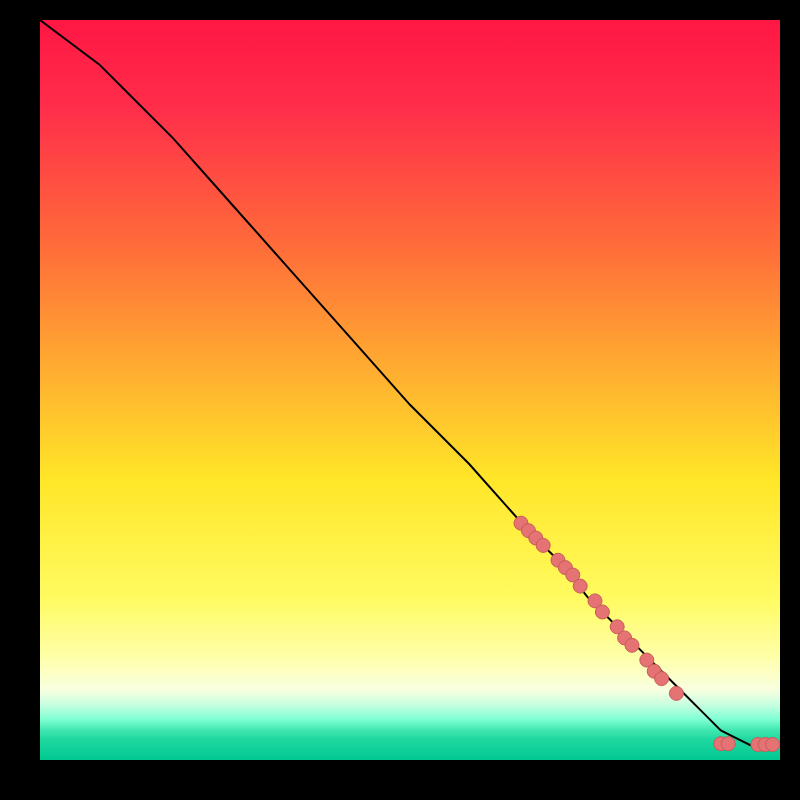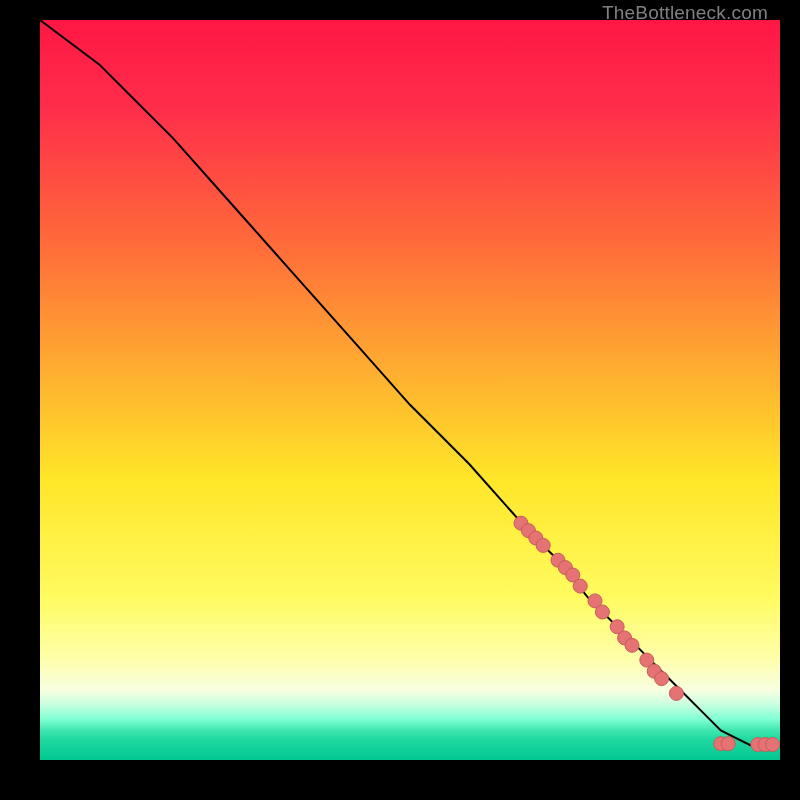--- a/index.html
+++ b/index.html
@@ -37,21 +37,20 @@
   svg {
     position: absolute;
     left: 0;
     top: 0;
   }
 </style>
 </head>
 <body>
 
 <div class="frame">
-  <div class="watermark">TheBottleneck.com</div>
 
   <svg class="plot-area" width="740" height="740" viewBox="0 0 740 740">
     <defs>
       <linearGradient id="bg-grad" x1="0" y1="0" x2="0" y2="1">
           <stop offset="0.00%" stop-color="#ff1744"></stop>
           <stop offset="12.00%" stop-color="#ff2e4a"></stop>
           <stop offset="30.00%" stop-color="#ff6a3a"></stop>
           <stop offset="48.00%" stop-color="#ffb030"></stop>
           <stop offset="62.00%" stop-color="#ffe628"></stop>
           <stop offset="78.00%" stop-color="#fffb60"></stop>

